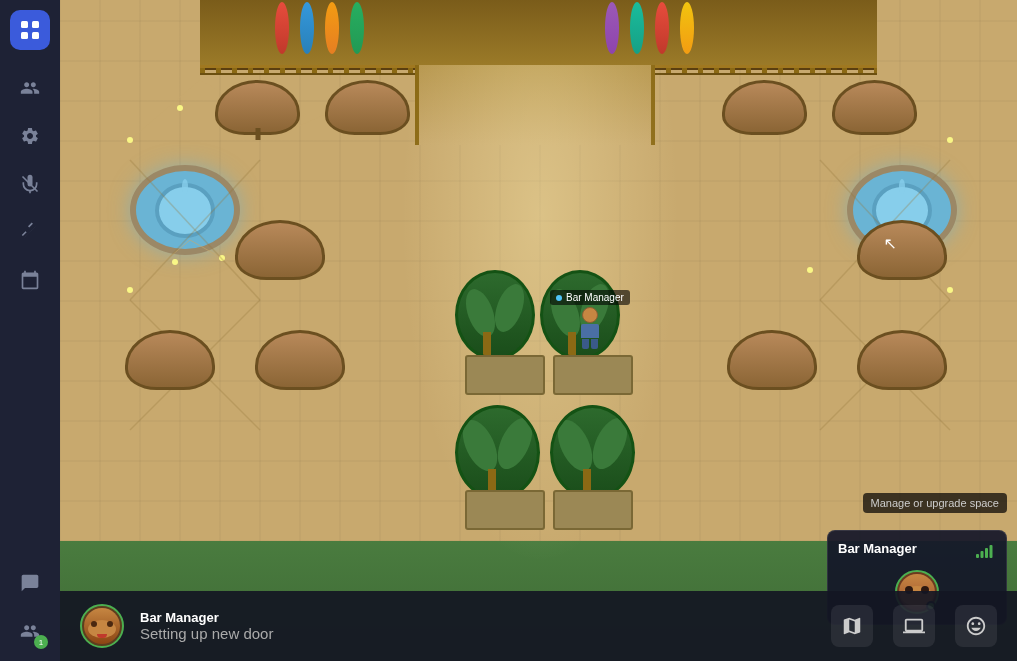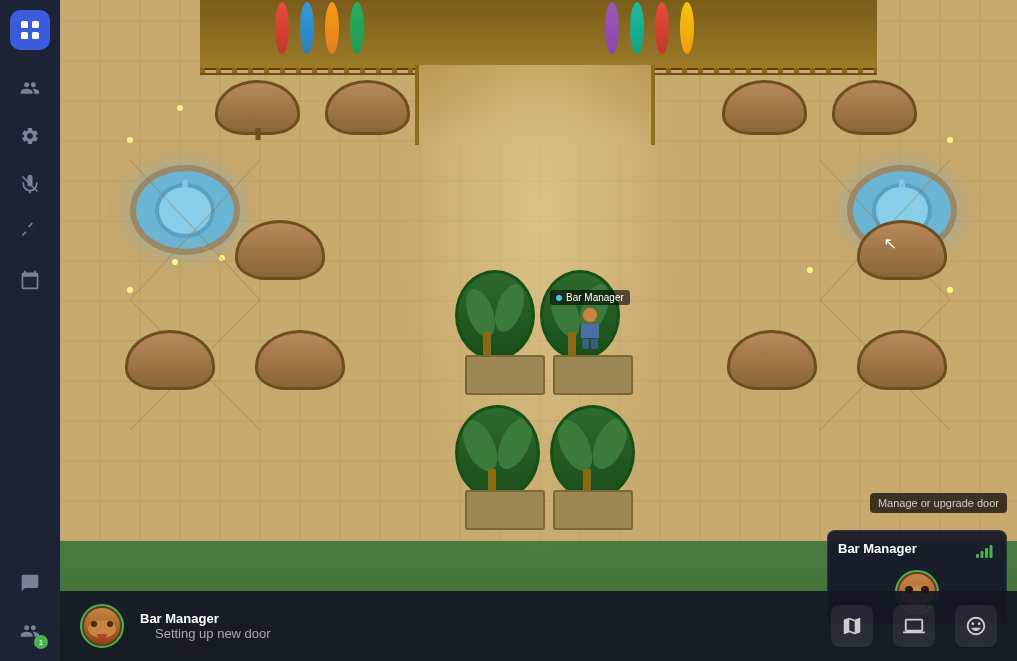--- a/index.html
+++ b/index.html
@@ -194,22 +194,21 @@
     }
 
     .hud-name {
       color: white;
       font-size: 13px;
       font-weight: 600;
     }
 
     .hud-status {
       color: #aaa;
-      font-size: 13px;
-      margin-left: 15px;
+      font-size: 15px;
     }
 
     .hud-actions {
       display: flex;
       gap: 20px;
       margin-left: auto;
     }
 
     .hud-btn {
       width: 42px;
@@ -573,21 +572,21 @@
         <div style="display:flex;gap:2px;margin-top:1px;">
           <div style="width:7px;height:10px;background:#3a5a8a;border-radius:0 0 2px 2px;"></div>
           <div style="width:7px;height:10px;background:#3a5a8a;border-radius:0 0 2px 2px;"></div>
         </div>
       </div>
     </div>
 
     <div class="cursor">↖</div>
 
     <div class="manage-tooltip">
-      <span>Manage or upgrade door</span>
+      <span>Manage or upgrade space</span>
     </div>
 
     <div class="manager-panel">
       <div style="display:flex;align-items:center;justify-content:space-between;">
         <div class="manager-panel-header">Bar Manager</div>
         <div style="color:#4caf50;font-size:13px;">
           <svg width="20" height="14" viewBox="0 0 20 14" fill="#4caf50">
             <rect x="0" y="10" width="3" height="4" rx="1"></rect>
             <rect x="4.5" y="7" width="3" height="7" rx="1"></rect>
             <rect x="9" y="4" width="3" height="10" rx="1"></rect>

